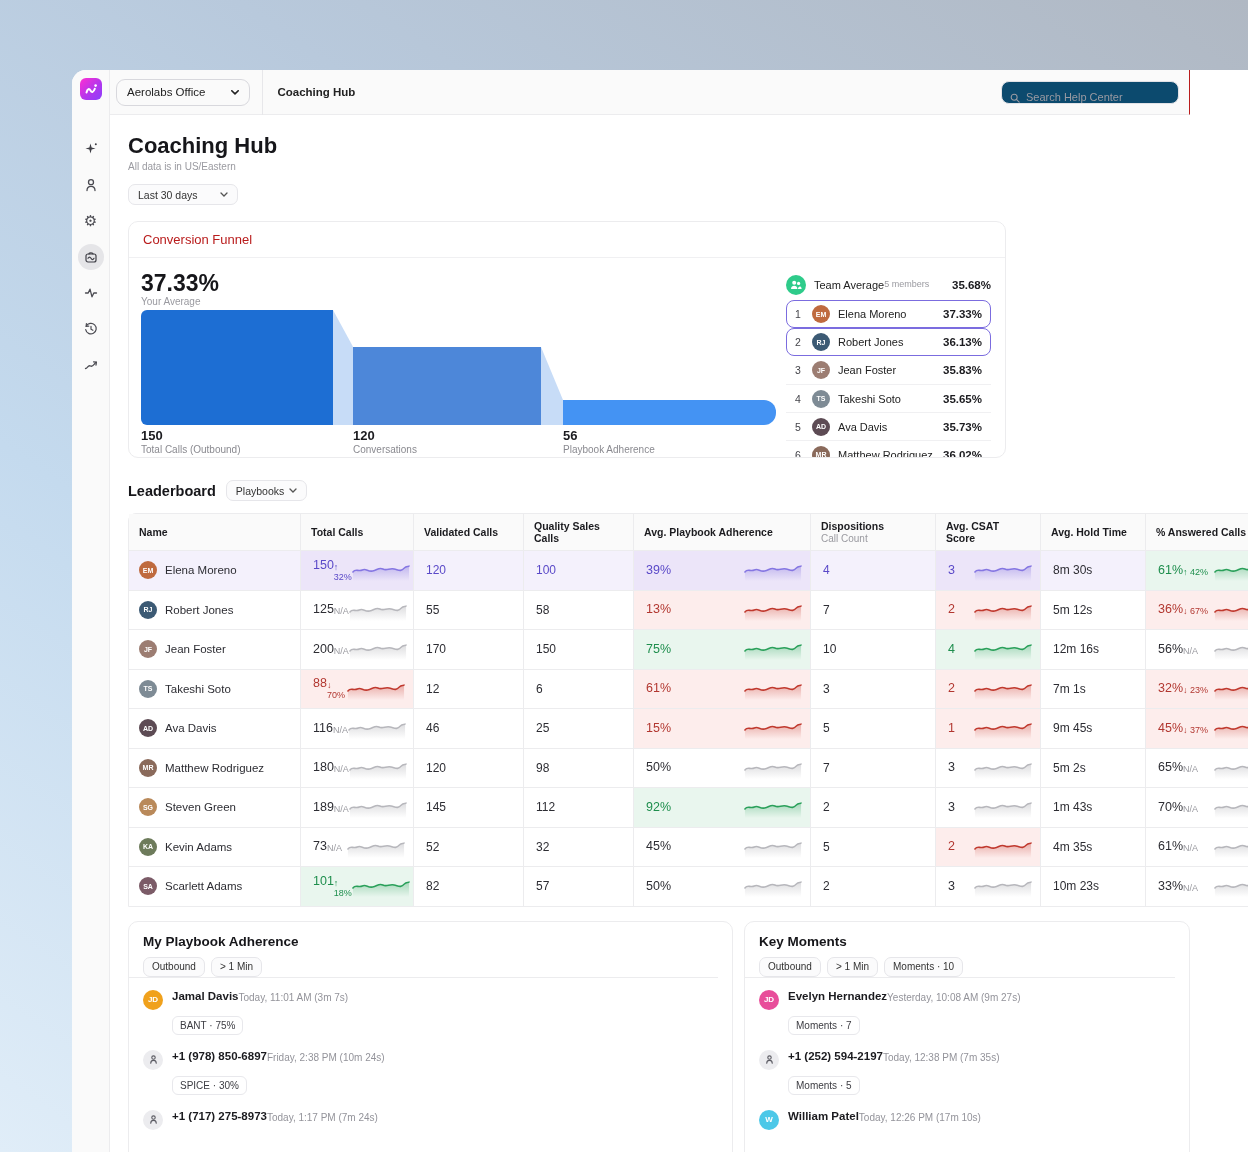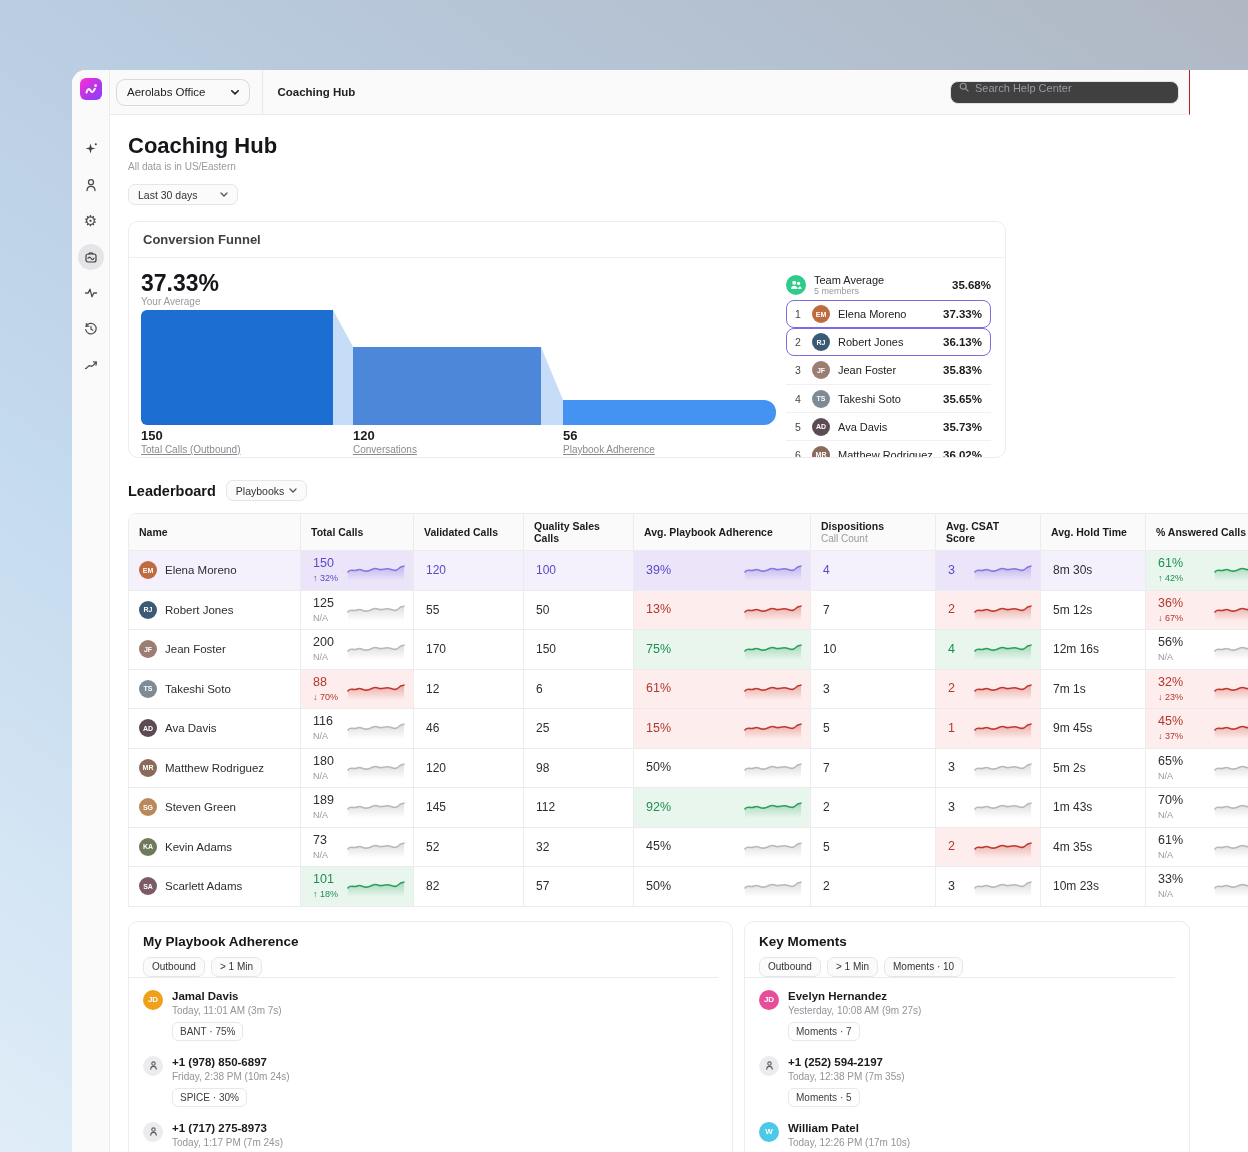--- a/index.html
+++ b/index.html
@@ -23,46 +23,46 @@
   .nav-ic svg { display:block; }
 
   
   .hdr-row { grid-row:1; grid-column:2; background:#fff; }
   .header { height:45px; width:1080px; background:#fafafa; border-bottom:1px solid #ececee; border-right:1px solid #b91c1c;
     display:flex; align-items:center; padding:0 10px 0 6px; }
   .ws-chip { height:27px; border:1px solid #d8d8dd; border-radius:9px; background:#fafafa;
     display:flex; align-items:center; gap:26px; padding:0 10px; font-size:11.5px; color:#222; }
   .vline { width:1px; height:45px; background:#e7e7ea; margin:0 0 0 12px; }
   .crumb { font-size:11.5px; font-weight:bold; color:#222; margin-left:14px; }
-  .search { margin-left:auto; width:229px; height:23px; border:1px solid #e2e2e6; background:#404040;
-    border-radius:8px; display:flex; align-items:flex-start; gap:6px; padding:0 8px; color:#9a9aa2; font-size:11px; }
+  .search { margin-left:auto; width:178px; height:23px; border:1px solid #e2e2e6; background:#0c4a6e;
+    border-radius:8px; display:flex; align-items:flex-end; gap:6px; padding:0 8px; color:#9a9aa2; font-size:11px; }
 
   
   .content { grid-row:2; grid-column:2; background:#fff; padding:18px 0 0 18px; position:relative; }
   h1 { font-size:22px; line-height:26px; color:#16161a; }
   .subtitle { font-size:10px; color:#9a9aa0; margin-top:2px; }
   .chip { display:inline-flex; align-items:center; gap:5px; height:21px; padding:0 9px;
     border:1px solid #e6e6ea; border-radius:7px; background:#fbfbfc; font-size:10.5px; color:#333; }
   .date-chip { margin-top:12px;gap:22px; }
   .chev { width:8px; height:5px; }
 
   .card { border:1px solid #ececee; border-radius:10px; background:#fff; }
-  .card-title { padding:10px 14px; font-size:13px; font-weight:bold; color:#404040; border-bottom:1px solid #f0f0f2; }
+  .card-title { padding:10px 14px; font-size:13px; font-weight:normal; color:#b91c1c; border-bottom:1px solid #f0f0f2; }
 
   
   .funnel-card { width:878px; height:237px; margin-top:16px; overflow:hidden; }
   .funnel-body { display:flex; padding:12px 8px 0 12px; }
   .funnel-left { width:636px; }
   .big-pct { font-size:23px; line-height:26px; font-weight:bold; color:#16161a; }
   .big-pct-sub { font-size:10px; color:#9a9aa0; line-height:12px; margin-bottom:2px; }
   .bars { height:115px; display:flex; align-items:flex-end; margin-top:2px; }
   .bar-labels { position:relative; height:30px; margin-top:2px; }
   .bar-label { position:absolute; top:1px; }
   .bar-label .v { font-size:13px; font-weight:bold; color:#1b1b1f; }
-  .bar-label .l { font-size:10px; color:#8a8a90; margin-top:1px;text-decoration:underline; }
+  .bar-label .l { font-size:10px; color:#8a8a90; margin-top:1px; }
 
   .team { width:214px; margin-left:10px; padding-right:6px; }
   .team-avg { display:flex; align-items:center; gap:8px; height:30px; }
   .tm-ic { width:20px; height:20px; border-radius:50%; background:#2ecb8a; display:flex; align-items:center; justify-content:center; }
   .team-avg .nm { font-size:11px; color:#222; line-height:12px; }
   .team-avg .sub { font-size:9px; color:#9a9aa0; line-height:10px; }
   .team-avg .val, .tm-row .val { margin-left:auto; font-size:11.5px; font-weight:bold; color:#1b1b1f; }
   .tm-row { display:flex; align-items:center; gap:8px; height:28px; padding:0 9px 0 9px; font-size:11px; color:#222; }
   .tm-row.sel { border:1.5px solid #7b6cdf; border-radius:8px; padding:0 8px; }
   .tm-row.lined { border-top:1px solid #f0f0f2; }
@@ -77,21 +77,21 @@
   .table { margin-top:12px; width:1152px; display:grid;
     grid-template-columns:172px 113px 110px 110px 177px 125px 105px 105px 135px;
     border:1px solid #ececee; border-radius:8px 8px 0 0; }
   .th { background:#fafafa; border-right:1px solid #ececee; padding:6px 10px; font-size:10.5px; font-weight:bold; color:#1b1b1f; min-height:36px; display:flex; flex-direction:column; justify-content:center; }
   .th .sub { font-weight:normal; color:#9a9aa0; font-size:10px; margin-top:1px; }
   .trow { display:contents; }
   .tcell { border-top:1px solid #ececee; border-right:1px solid #ececee; height:39.5px; display:flex; align-items:center; font-size:12px; color:#2d2d33; }
   .tcell.name { gap:8px; padding-left:10px; font-size:11.5px; }
   .tcell.simple { padding-left:12px; }
   .tcell.trend { padding:0 8px 0 12px; }
-  .tcol { display:flex; flex-direction:column; justify-content:flex-end; }
+  .tcol { display:flex; flex-direction:row; justify-content:flex-end; }
   .tv { font-size:12.5px; line-height:13px; }
   .ts { font-size:9px; line-height:10px; margin-top:3px; }
   .s-na { color:#9a9aa0; }
   .v-purple, .s-purple { color:#5a49c8; }
   .v-red, .s-red { color:#b23730; }
   .v-green, .s-green { color:#1e8e4d; }
   .v-gray { color:#2d2d33; }
   .bg-purple { background:#efeafa; }
   .bg-red { background:#fdedec; }
   .bg-green { background:#e9f6ee; }
@@ -410,21 +410,21 @@
       <span class="tcol">
               <span class="tv v-gray">125</span>
               <span class="ts s-na">N/A</span>
             </span>
             <svg class="spark t-gray" viewBox="0 0 62 22" preserveAspectRatio="none">
     <path d="M1 13 C4 9 7 13 11 11 C15 9 17 13 22 12 C27 11 29 8 33 10 C37 12 40 9 45 10 C50 11 52 13 56 9 C58 7 60 8 61 7 L61 22 L1 22 Z" fill="url(#sg-gray)" stroke="none"></path>
     <path class="line" d="M1 13 C4 9 7 13 11 11 C15 9 17 13 22 12 C27 11 29 8 33 10 C37 12 40 9 45 10 C50 11 52 13 56 9 C58 7 60 8 61 7"></path>
             </svg>
           </div>
       <div class="tcell simple ">55</div>
-      <div class="tcell simple ">50</div>
+      <div class="tcell simple ">58</div>
       <div class="tcell trend bg-red">
       <span class="tcol">
               <span class="tv v-red">13%</span>
             </span>
             <svg class="spark t-red" viewBox="0 0 62 22" preserveAspectRatio="none">
     <path d="M1 13 C4 9 7 13 11 11 C15 9 17 13 22 12 C27 11 29 8 33 10 C37 12 40 9 45 10 C50 11 52 13 56 9 C58 7 60 8 61 7 L61 22 L1 22 Z" fill="url(#sg-red)" stroke="none"></path>
     <path class="line" d="M1 13 C4 9 7 13 11 11 C15 9 17 13 22 12 C27 11 29 8 33 10 C37 12 40 9 45 10 C50 11 52 13 56 9 C58 7 60 8 61 7"></path>
             </svg>
           </div>
       <div class="tcell simple ">7</div>

